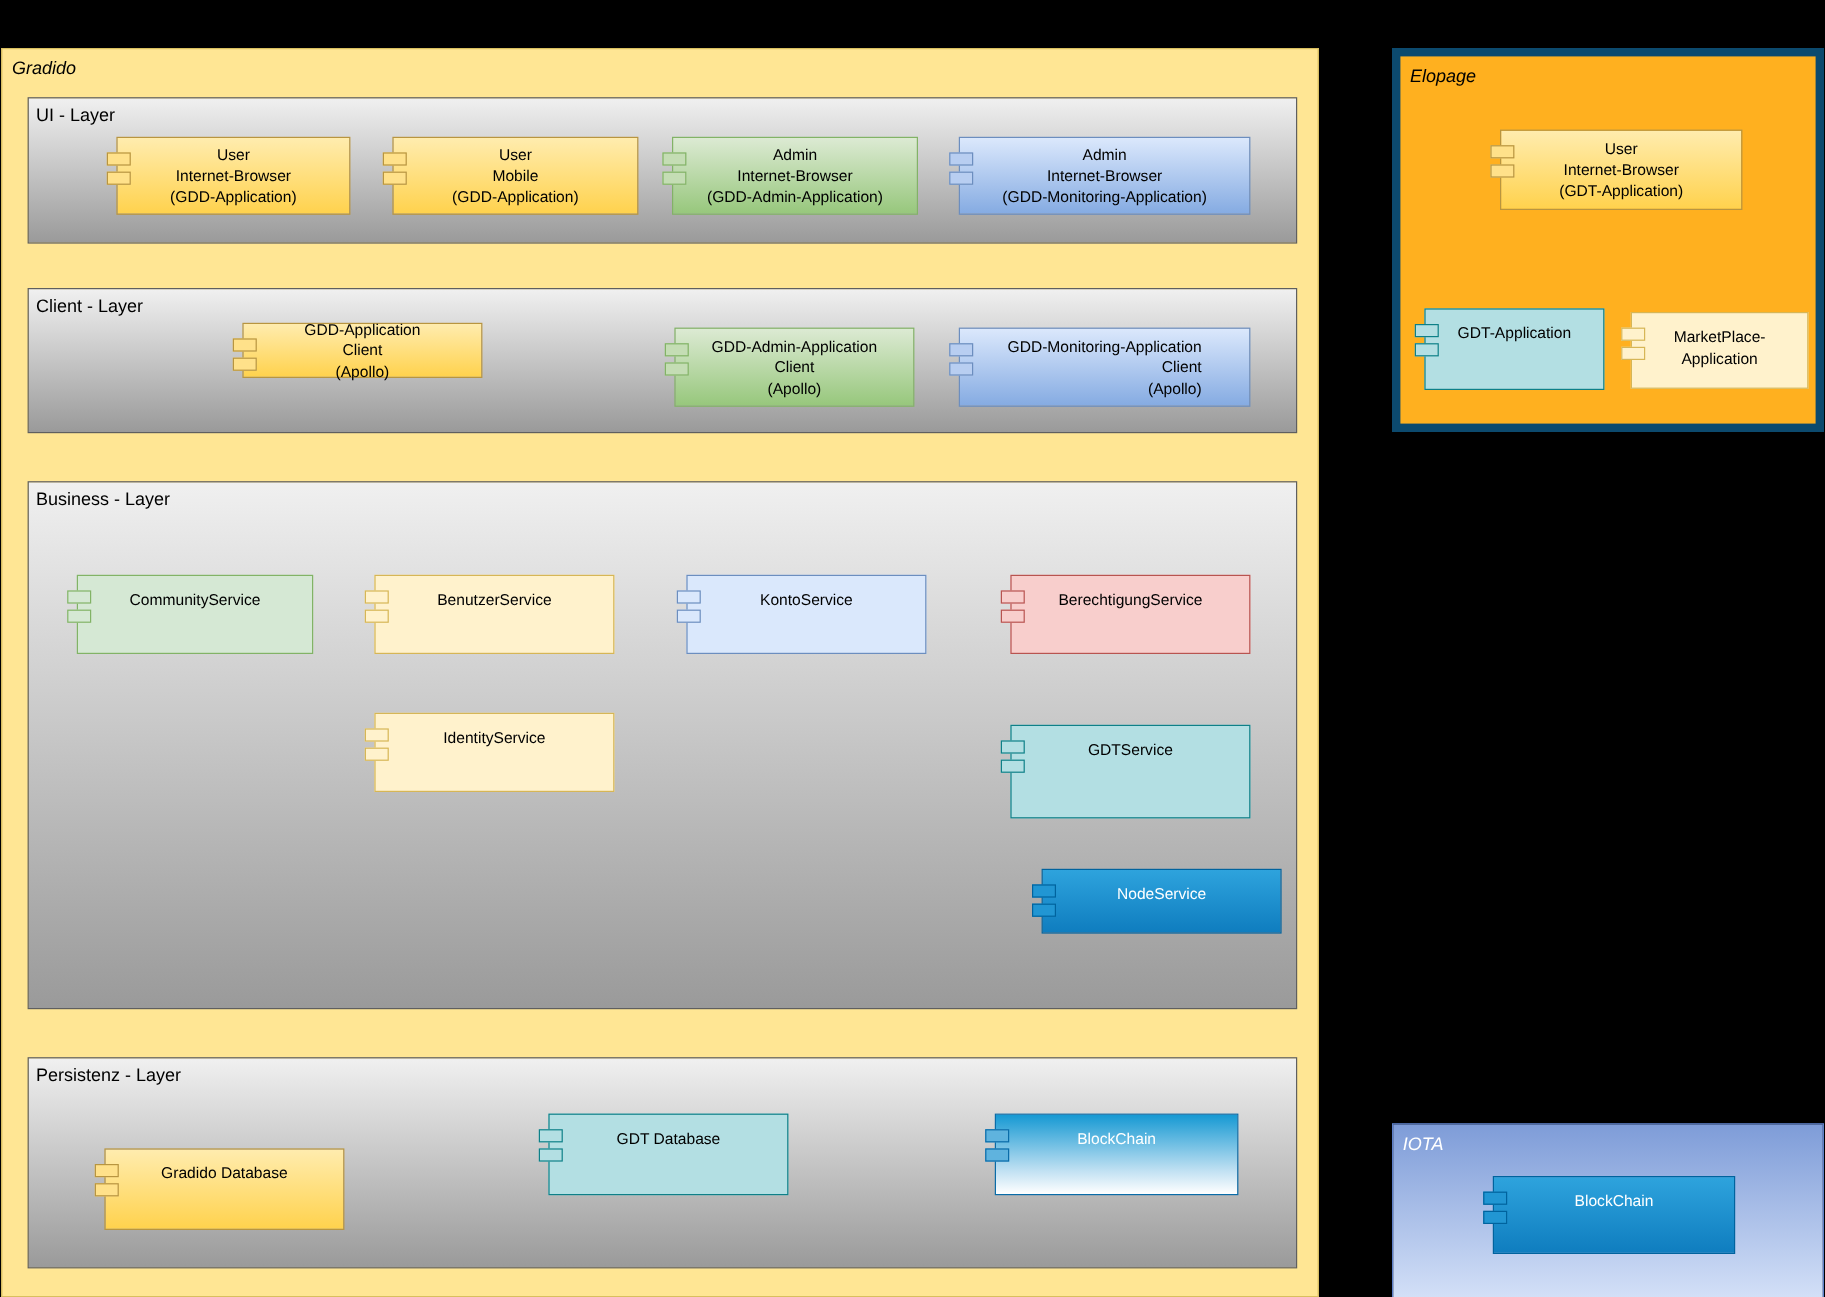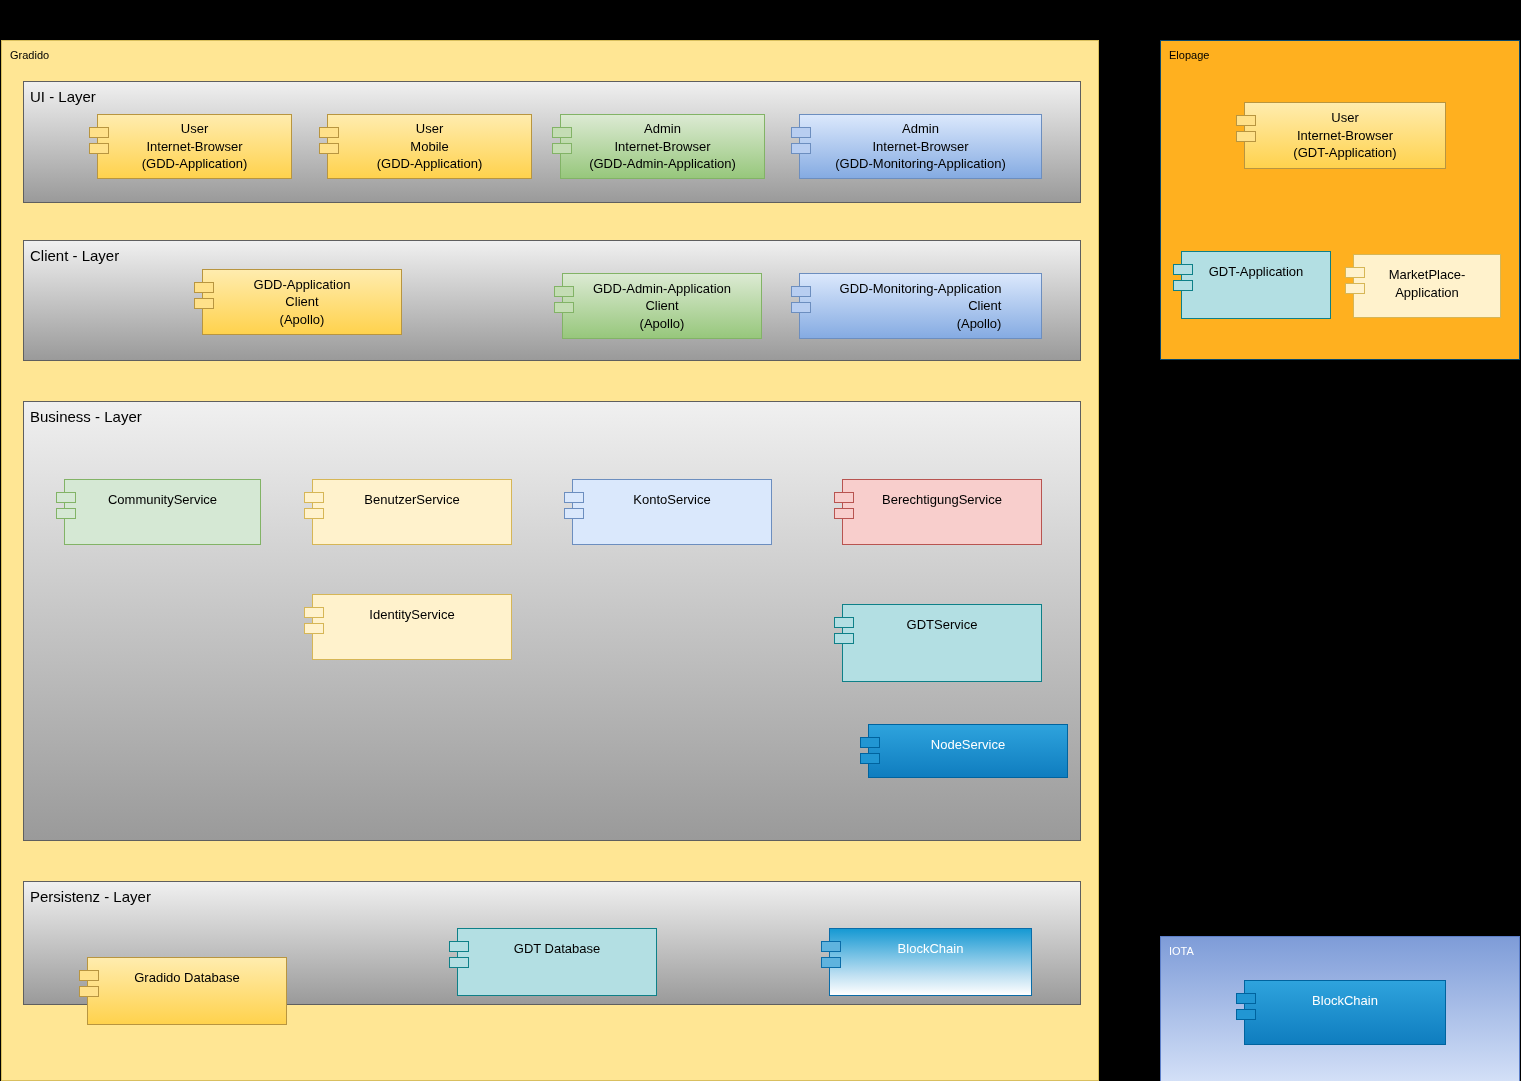--- a/index.html
+++ b/index.html
@@ -1,34 +1,34 @@
 <!DOCTYPE html>
 <html><head>
 <meta charset="utf-8">
 <style>
   * { margin:0; padding:0; box-sizing:border-box; }
   html,body { background:#000; }
   body { font-family:"Liberation Sans", sans-serif; }
   #canvas { position:relative; width:1521px; height:1081px; background:#000; overflow:hidden; }
 
   .container { position:absolute; }
-  .container-title { position:absolute; top:8px; left:8px; font-size:11px; color:#000; }
+  .container-title { position:absolute; top:8px; left:8px; font-size:15px; color:#000;font-style:italic; }
 
   .gradido { left:1px; top:40px; width:1098px; height:1041px; background:#ffe694; border:1px solid #d9bf5e; }
-  .elopage { left:1160px; top:40px; width:360px; height:320px; background:#ffb01f; border:1px solid #0c4a6e; }
+  .elopage { left:1160px; top:40px; width:360px; height:320px; background:#ffb01f; border:7px solid #0c4a6e; }
   .iota { left:1160px; top:936px; width:360px; height:160px;
           background:linear-gradient(180deg,#7e9cd8,#dbe6fa); border:1px solid #5d7fc9; }
   .iota .container-title { color:#fff; }
 
   .layer { position:absolute; background:linear-gradient(180deg,#f0f0f0,#9a9a9a); border:1px solid #5f5f5f; }
   .layer-title { position:absolute; top:6px; left:6px; font-size:15px; color:#000; }
   .layer-ui        { left:21px; top:40px;  width:1058px; height:122px; }
   .layer-client    { left:21px; top:199px; width:1058px; height:121px;padding-left:37px; }
   .layer-business  { left:21px; top:360px; width:1058px; height:440px; }
-  .layer-persistenz{ left:21px; top:840px; width:1058px; height:124px; }
+  .layer-persistenz{ left:21px; top:840px; width:1058px; height:176px; }
 
   .component { position:absolute; background:var(--bg); border:1px solid var(--bd);
                color:var(--fg,#000); font-size:13px;
                display:flex; align-items:center; justify-content:center; text-align:center; }
   .component .label { white-space:pre-line; line-height:1.35; }
   .component.v-top { align-items:flex-start; padding-top:11px; }
   .component::before, .component::after { content:""; position:absolute; left:-9px; width:18px; height:9px;
                background:var(--tab); border:1px solid var(--bd); }
   .component::before { top:12px; }
   .component::after  { top:28px; }
@@ -71,21 +71,21 @@
       </div>
       <div class="component c-blue-grad" style="left:775px; top:32px; width:243px; height:65px;">
         <span class="label">Admin
 Internet-Browser
 (GDD-Monitoring-Application)</span>
       </div>
     </div>
 
     <div class="layer layer-client">
       <div class="layer-title">Client - Layer</div>
-      <div class="component c-yellow" style="left:178px; top:28px; width:200px; height:66px;">
+      <div class="component c-yellow" style="left:178px; top:28px; width:200px; height:46px;">
         <span class="label">GDD-Application
 Client
 (Apollo)</span>
       </div>
       <div class="component c-green-grad" style="left:538px; top:32px; width:200px; height:66px;">
         <span class="label">GDD-Admin-Application
 Client
 (Apollo)</span>
       </div>
       <div class="component c-blue-grad" style="left:775px; top:32px; width:243px; height:66px;text-align:right;">

